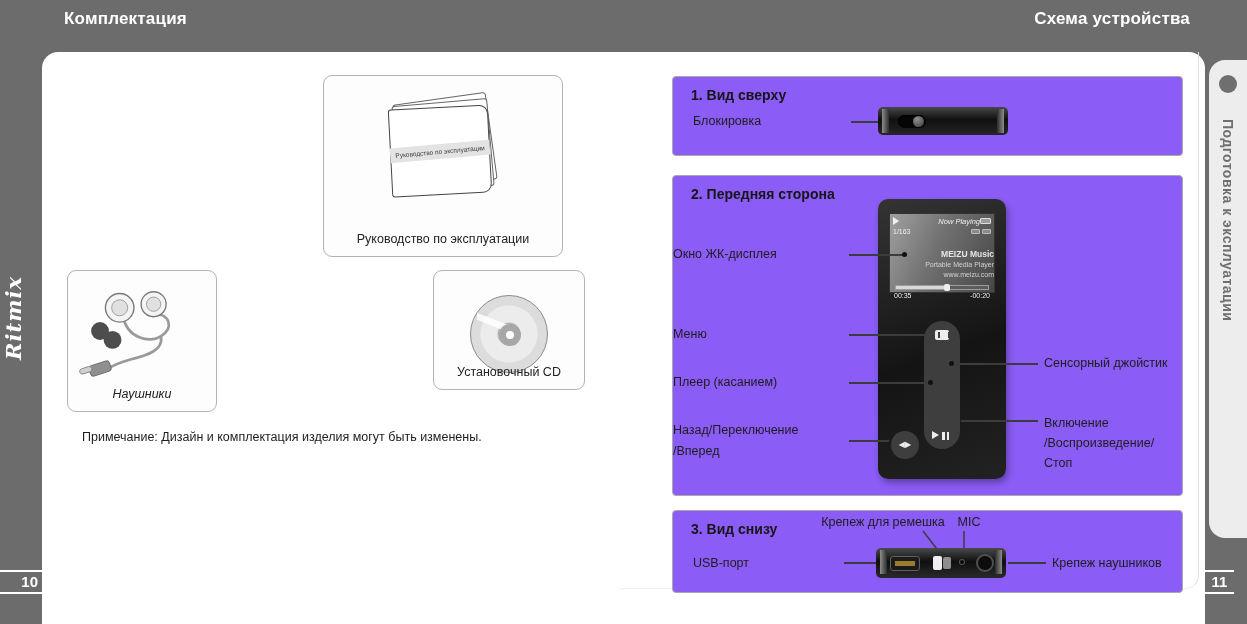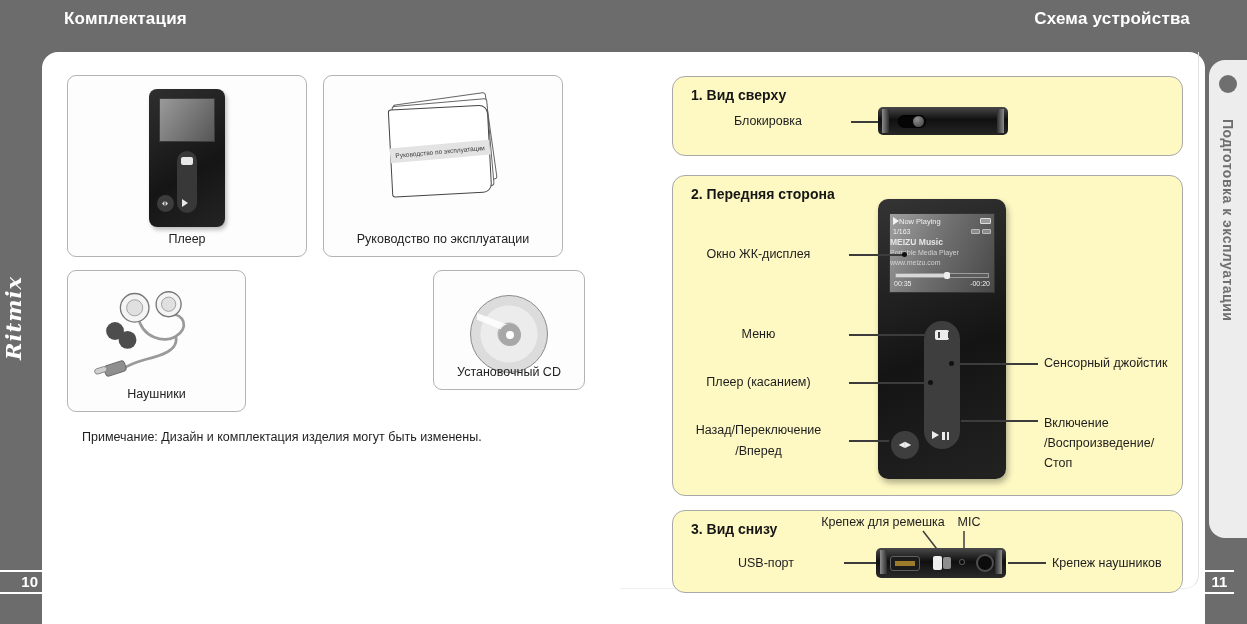--- a/index.html
+++ b/index.html
@@ -25,21 +25,21 @@
   
   .side-tab { position:absolute; left:1209px; top:60px; width:38px; height:478px; background:#ededed; border-radius:16px 0 0 16px; display:flex; flex-direction:column; align-items:center; }
   .side-dot { width:18px; height:18px; border-radius:50%; background:#6f6f6f; margin-top:15px; }
   .side-text { writing-mode:vertical-rl; margin-top:26px; font-size:14px; font-weight:bold; color:#6f6f6f; letter-spacing:.5px; }
 
   
   .cbox { position:absolute; background:#fdfdfd; border:1px solid #b3b3b3; border-radius:9px; }
   .cbox-label { position:absolute; bottom:10px; left:0; right:0; text-align:center; font-size:12.5px; color:#222; }
   #box-player { left:67px; top:75px; width:240px; height:182px; }
   #box-manual { left:323px; top:75px; width:240px; height:182px; }
-  #box-earphones { left:67px; top:270px; width:179px; height:142px; }
+  #box-earphones { left:67px; top:270px; width:150px; height:142px;font-style:italic; }
   #box-usb { left:238px; top:270px; width:152px; height:142px; }
   #box-cd { left:433px; top:270px; width:152px; height:120px; }
   .note { position:absolute; left:82px; top:430px; font-size:12.5px; color:#1d1d1d; }
 
   
   .mini { position:relative; width:76px; height:138px; margin:13px auto 0; background:linear-gradient(150deg,#2f2f2f,#151515 60%,#242424); border-radius:8px; box-shadow:2px 3px 4px rgba(0,0,0,.25); }
   .mini-screen { position:absolute; left:10px; top:9px; width:56px; height:44px; background:linear-gradient(125deg,#9a9a9a,#565656); border:1px solid #3c3c3c; }
   .mini-strip { position:absolute; left:28px; top:62px; width:20px; height:62px; background:#383838; border-radius:10px; }
   .mini-menu { position:absolute; left:4px; top:6px; width:12px; height:8px; background:#e8e8e8; border-radius:2px; }
   .mini-play { position:absolute; left:5px; bottom:6px; width:0; height:0; border-left:6px solid #e8e8e8; border-top:4px solid transparent; border-bottom:4px solid transparent; }
@@ -55,49 +55,49 @@
 
   
   .cd { position:relative; width:78px; height:78px; margin:24px auto 0; border-radius:50%; background:radial-gradient(circle,#b5b5b5 0 11px,#ececec 12px 28px,#dcdcdc 29px 100%); border:1px solid #8a8a8a; }
   .cd-hub { position:absolute; left:28px; top:28px; width:22px; height:22px; border-radius:50%; background:#a7a7a7; }
   .cd-hole { position:absolute; left:35px; top:35px; width:8px; height:8px; border-radius:50%; background:#fdfdfd; }
   .cd-shine { position:absolute; left:6px; top:12px; width:32px; height:28px; background:rgba(255,255,255,.85); clip-path:polygon(0 18%,100% 62%,100% 88%,0 42%); }
 
   .art-svg { display:block; margin:10px auto 0; }
 
   
-  .sec { position:absolute; background:#fef9c3; border:1px solid #a9a9a9; border-radius:13px; }
+  .sec { position:absolute; background:#8b5cf6; border:1px solid #a9a9a9; border-radius:4px; }
   #sec1 { left:672px; top:76px; width:511px; height:80px; }
   #sec2 { left:672px; top:175px; width:511px; height:321px; }
   #sec3 { left:672px; top:510px; width:511px; height:83px; }
   .sec-head { position:absolute; left:18px; top:10px; font-size:14px; font-weight:bold; color:#161616; }
 
   .lbl { position:absolute; font-size:12.5px; color:#1d1d1d; }
-  .lbl-r { text-align:center; }
+  .lbl-r { text-align:left; }
   .pline { position:absolute; height:1.5px; background:#3c3c3c; }
   .pdot { position:absolute; width:5px; height:5px; border-radius:50%; background:#111; }
 
   
   .dev-top { position:absolute; left:205px; top:30px; width:130px; height:28px; background:linear-gradient(#484848,#101010 45%,#262626); border-radius:5px; }
   .dev-cap { position:absolute; top:2px; width:7px; height:24px; background:linear-gradient(90deg,#8d8d8d,#2c2c2c); }
   .cap-l { left:4px; } .cap-r { right:4px; background:linear-gradient(90deg,#2c2c2c,#8d8d8d); }
   .lock-slot { position:absolute; left:20px; top:8px; width:28px; height:13px; border-radius:7px; background:#050505; box-shadow:inset 0 1px 2px #000; }
   .lock-knob { position:absolute; left:15px; top:1px; width:11px; height:11px; border-radius:50%; background:radial-gradient(circle at 35% 30%,#909090,#3a3a3a); }
 
   
   .player { position:absolute; left:205px; top:23px; width:128px; height:280px; background:linear-gradient(160deg,#343434,#141414 55%,#222); border-radius:10px; box-shadow:2px 4px 6px rgba(0,0,0,.3); }
   .scr { position:absolute; left:11px; top:14px; width:106px; height:80px; background:linear-gradient(115deg,#a0a0a0,#707070 45%,#474747); border:1px solid #333; color:#efefef; }
   .s-top { display:flex; align-items:center; padding:2px 3px 0; height:12px; }
   .s-play { width:0; height:0; border-left:6px solid #f2f2f2; border-top:4px solid transparent; border-bottom:4px solid transparent; }
-  .s-title { flex:1; text-align:left; font-size:7.5px; color:#f0f0f0; }
+  .s-title { flex:1; text-align:right; font-size:7.5px; font-style:italic; color:#f0f0f0; }
   .s-batt { width:11px; height:6px; border:1px solid #ddd; background:#9c9c9c; border-radius:1px; }
   .s-row2 { display:flex; justify-content:space-between; align-items:center; padding:0 3px; height:10px; font-size:7px; }
   .s-badges { display:flex; gap:2px; }
   .s-badge { width:9px; height:5px; background:#8b8b8b; border:1px solid #bbb; border-radius:1px; }
-  .s-mid { margin-top:0; text-align:left; line-height:1.45; }
+  .s-mid { margin-top:12px; text-align:right; line-height:1.45; }
   .s-l1 { font-size:8.5px; font-weight:bold; color:#e6e6e6; }
   .s-l2,.s-l3 { font-size:7px; color:#d2d2d2; }
   .s-bar { position:relative; margin:4px auto 0; width:94px; height:5px; background:#5c5c5c; border:1px solid #9c9c9c; }
   .s-fill { position:absolute; left:0; top:0; bottom:0; width:55%; background:#d8d8d8; }
   .s-knob { position:absolute; left:52%; top:-2px; width:6px; height:7px; background:#efefef; border-radius:2px; }
   .s-times { display:flex; justify-content:space-between; padding:0 4px; font-size:7px; margin-top:2px; }
 
   .strip { position:absolute; left:46px; top:122px; width:36px; height:128px; background:#3e3e3e; border-radius:18px; }
   .menu-icon { position:absolute; left:11px; top:9px; width:14px; height:10px; background:#ededed; border-radius:2px; }
   .menu-icon::after { content:""; position:absolute; left:3px; top:2px; width:8px; height:6px; border-left:2px solid #3e3e3e; border-right:2px solid #3e3e3e; }
@@ -130,31 +130,20 @@
 
   <div class="logo">Ritmix</div>
   <div class="pageno pageno-left">10</div>
   <div class="pageno pageno-right">11</div>
 
   <div class="side-tab">
     <div class="side-dot"></div>
     <div class="side-text">Подготовка к эксплуатации</div>
   </div>
 
-  <div class="cbox" id="box-player">
-    <div class="mini">
-      <div class="mini-screen"></div>
-      <div class="mini-strip">
-        <div class="mini-menu"></div>
-        <div class="mini-play"></div>
-      </div>
-      <div class="mini-circle"></div>
-    </div>
-    <div class="cbox-label">Плеер</div>
-  </div>
 
   <div class="cbox" id="box-manual">
     <div class="book">
       <div class="book-back"></div>
       <div class="book-back2"></div>
       <div class="book-cover">
         <div class="book-band">Руководство по эксплуатации</div>
       </div>
     </div>
     <div class="cbox-label">Руководство по эксплуатации</div>

